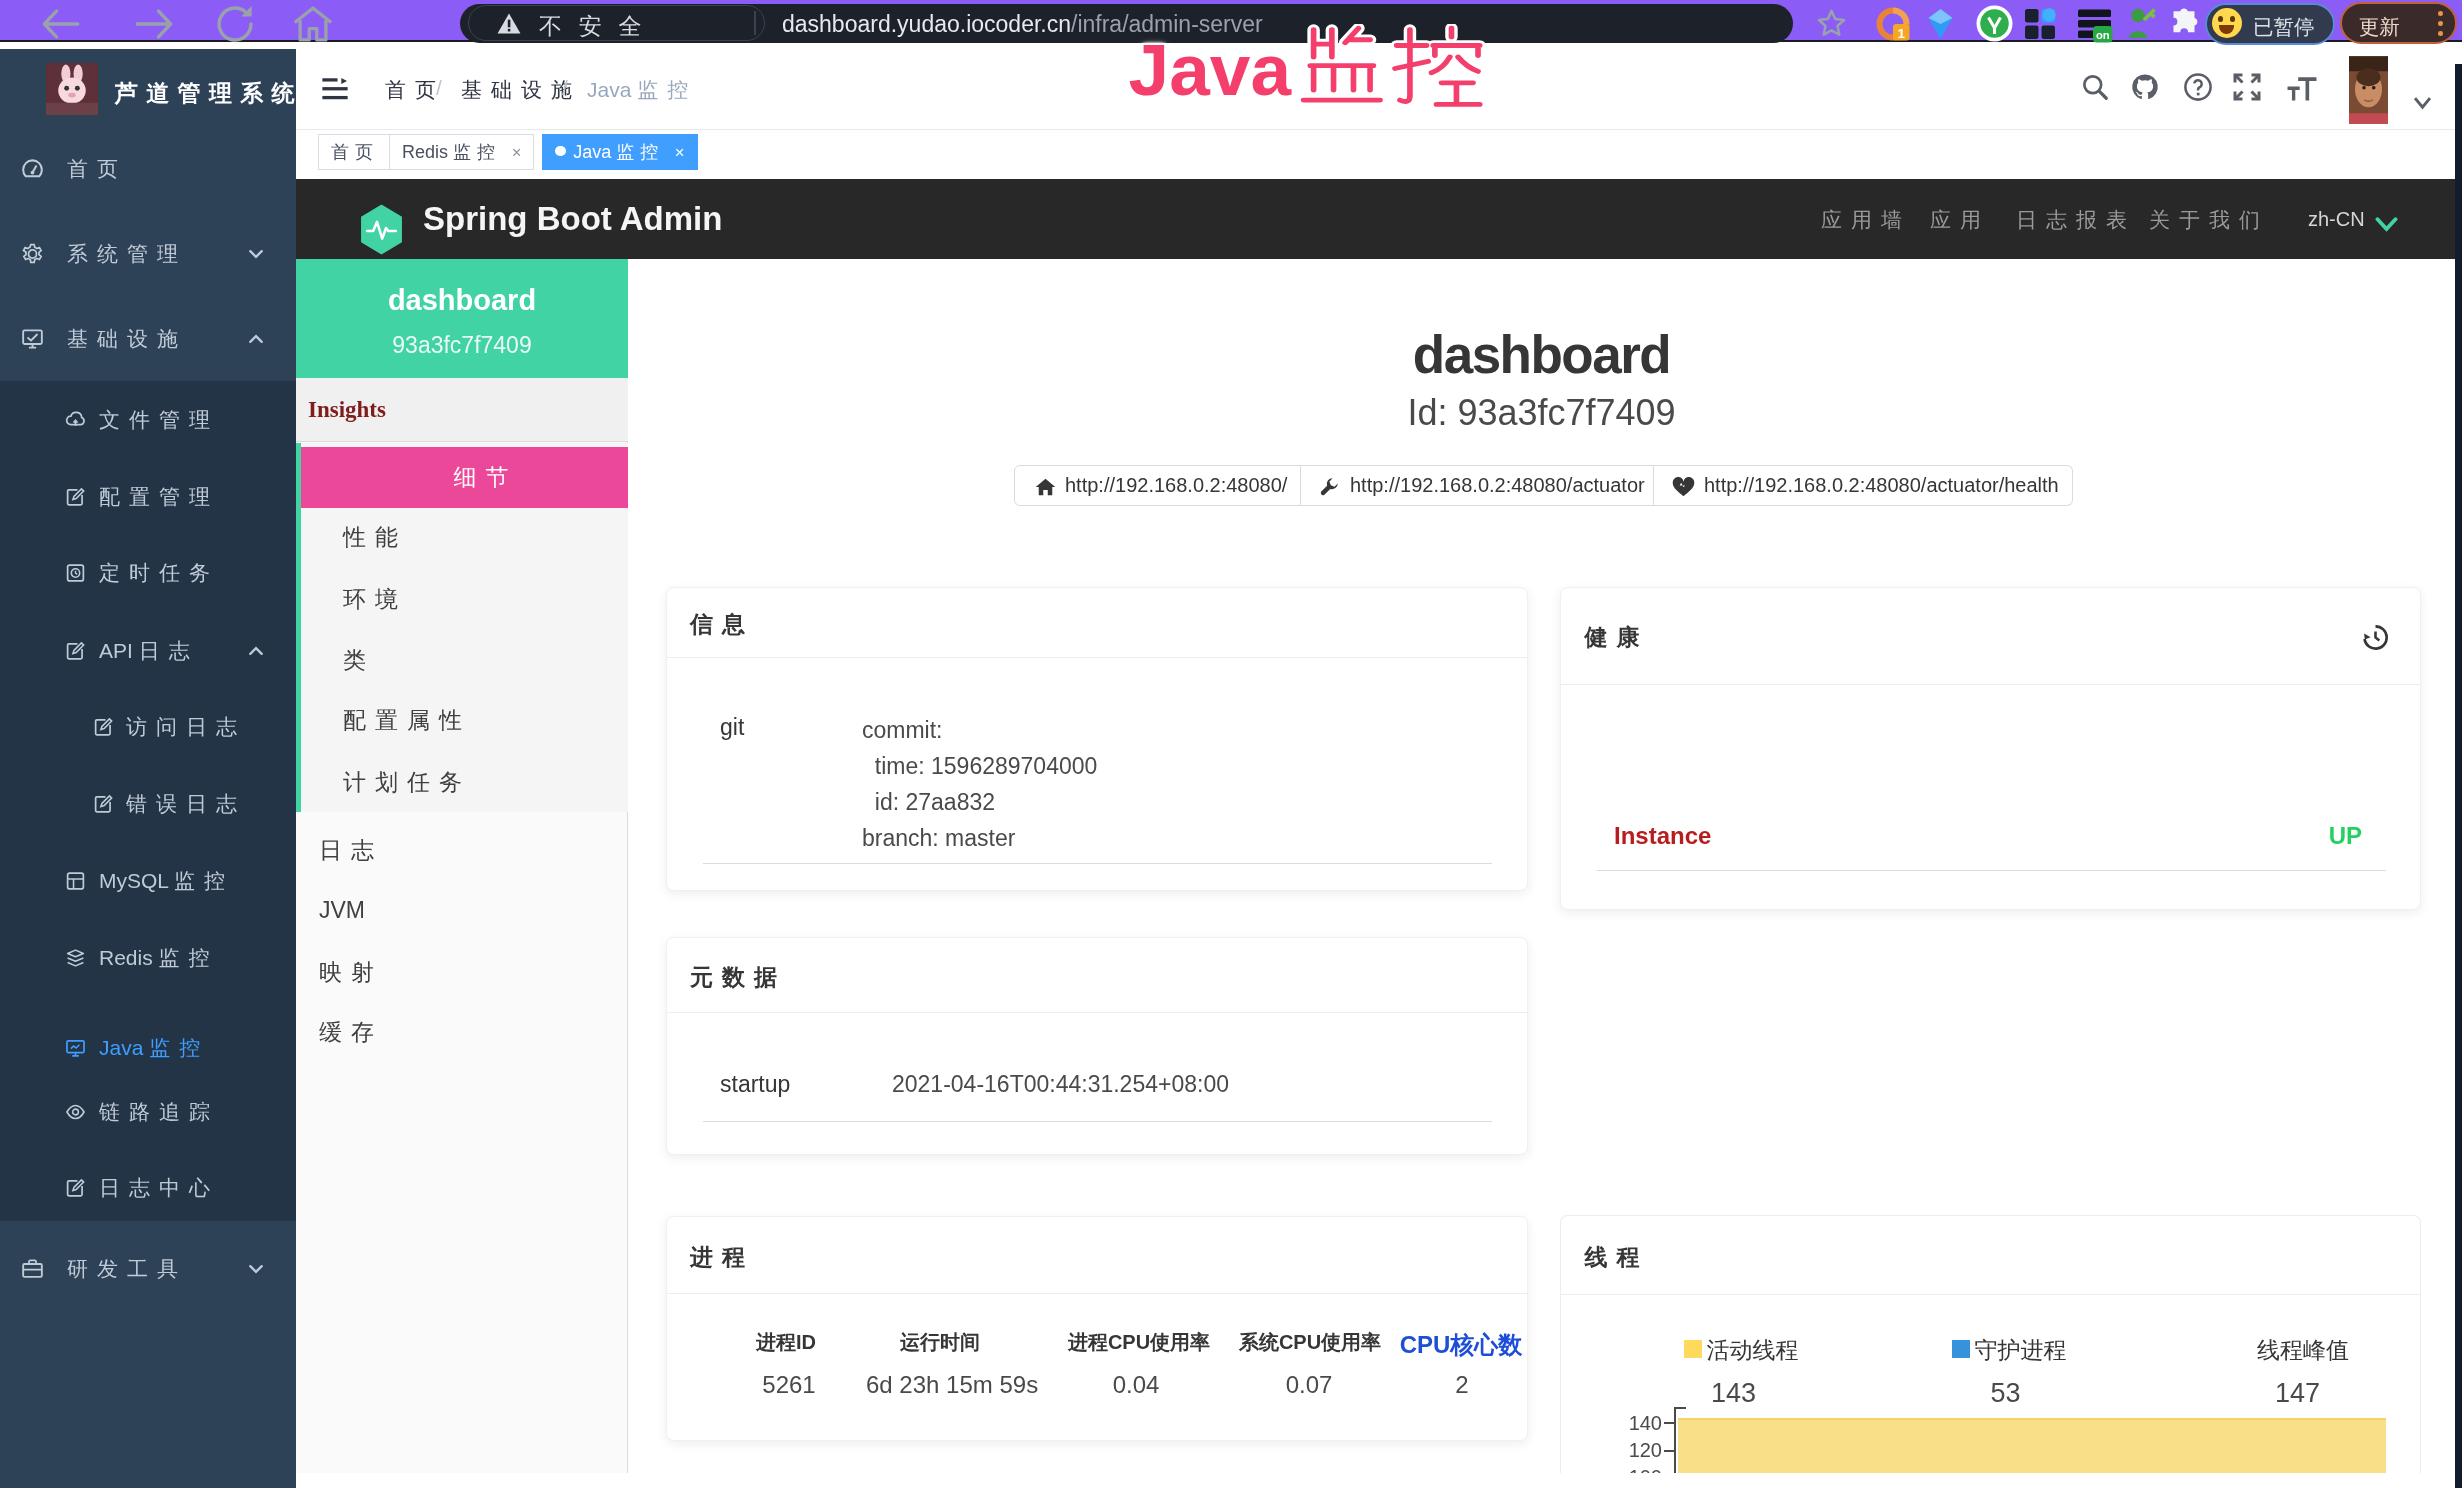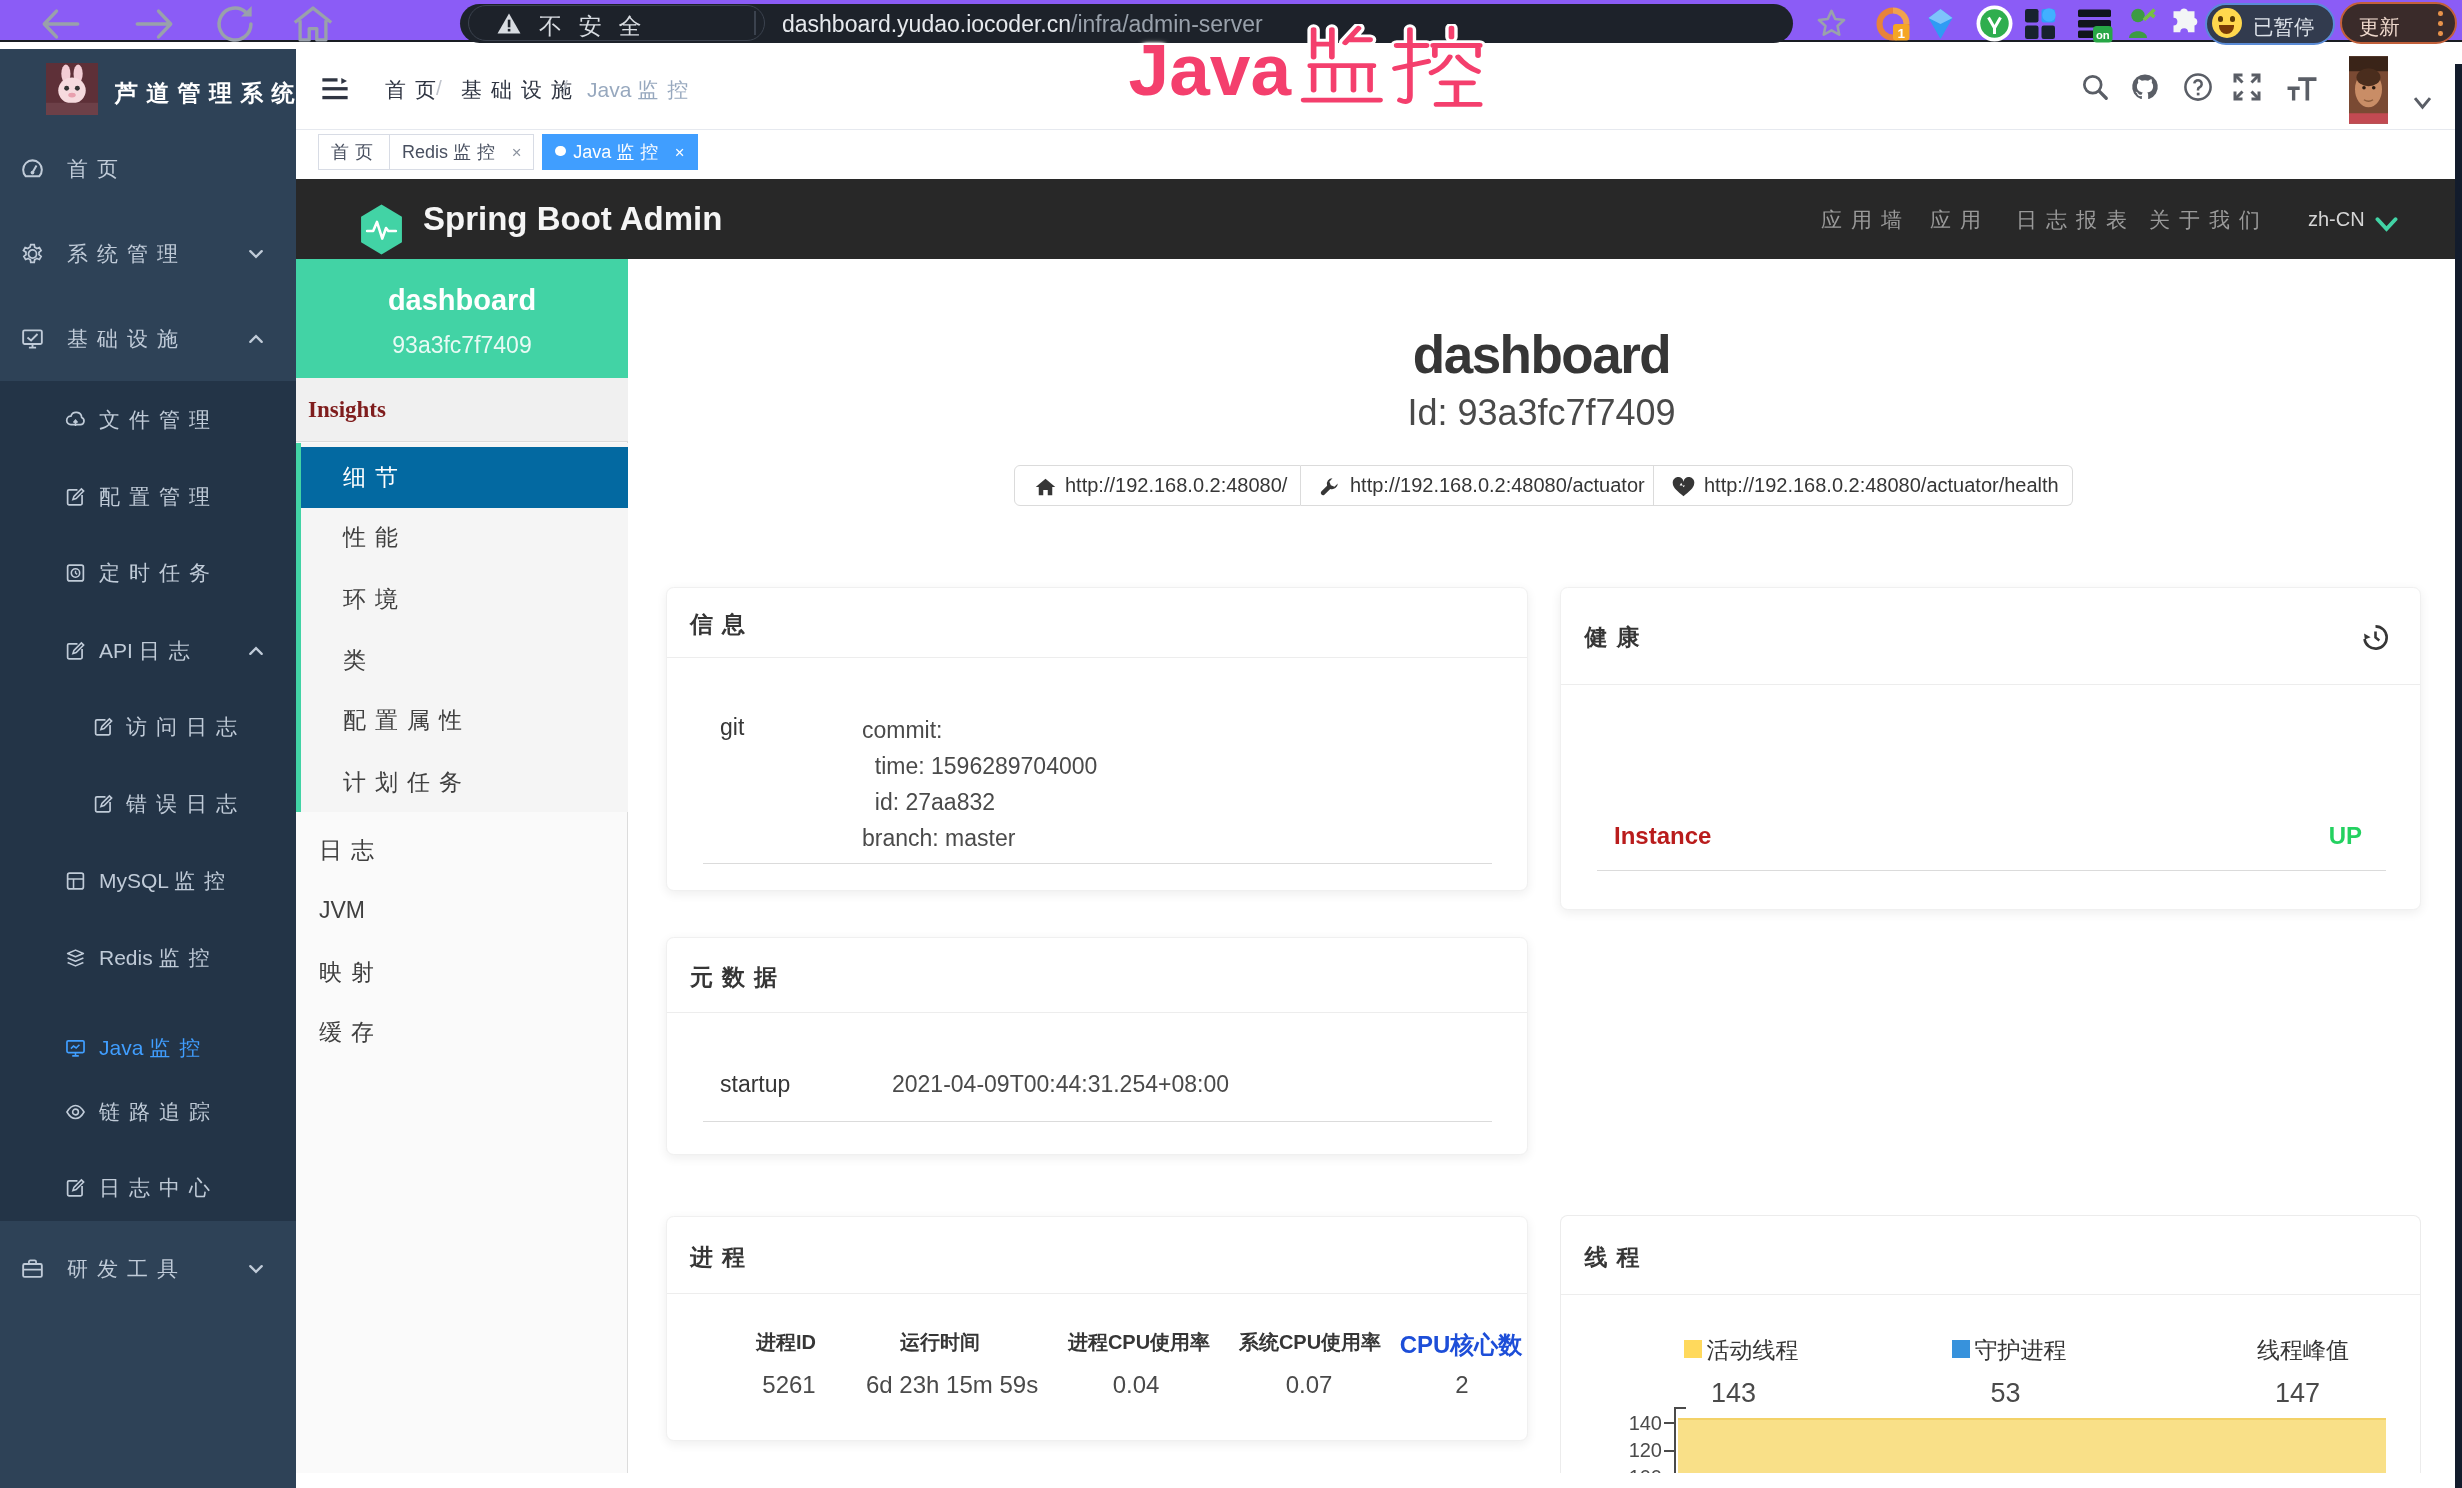--- a/index.html
+++ b/index.html
@@ -42,21 +42,21 @@
   .sbanav { position:absolute; top:27px; font-size:21px; color:#9a9a9a; white-space:nowrap; }
   
   #sbaside { left:296px; top:259px; width:332px; height:1214px; background:#fafafa; border-right:1.5px solid #dcdcdc; }
   #sbagreen { position:absolute; left:0; top:0; width:332px; height:119px; background:#42d3a5; color:#fff; text-align:center; }
   #insights { position:absolute; left:0; top:119px; width:332px; height:64px; background:#f0f0f0;
      border-bottom:1.5px solid #dbdbdb; font-size:23px; font-weight:bold; color:#7f1d1d; line-height:64px; padding-left:12px;font-family:Liberation Serif, serif; }
   #nestwrap { position:absolute; left:0; top:184px; width:332px; height:369px; background:#f5f5f5; border-left:5.3px solid #42d3a5; }
   .sbaitem { position:absolute; left:0; width:332px; height:61px; font-size:23px; color:#404040; line-height:61px; }
   .sbaitem .t { padding-left:42px; }
   .sbaitem.top .t { padding-left:23px; }
-  .sbaitem.active { background:#0369a1; color:#fff; width:327px; }
+  .sbaitem.active { background:#ec4899; color:#fff; width:327px;text-align:center; }
   
   #content { left:628px; top:259px; width:1827px; height:1214px; background:#fff; overflow:hidden; }
   .card { position:absolute; background:#fff; border:0.8px solid #f0f0f0; border-radius:7.6px;
     box-shadow:0 3px 10.6px rgba(10,10,10,0.07); }
   .cardhead { position:absolute; left:0; top:0; width:100%; border-bottom:1.5px solid #ededed;
     font-size:23px; font-weight:bold; color:#363636; }
   .ct { white-space:nowrap; position:absolute; }
   
   #rstrip { left:2455px; top:64px; width:7.6px; height:1425px; background:#131c2c; }
 </style>
@@ -420,21 +420,21 @@
       <div class="ct" style="left:53px;top:234px;font-size:24px;font-weight:bold;color:#b91c1c;">Instance</div>
       <div class="ct" style="right:58px;top:234px;font-size:24px;font-weight:bold;color:#23d160;">UP</div>
       <div class="ct" style="left:36px;top:282px;width:789px;border-top:1.5px solid #dbdbdb;"></div>
     </div>
 
     <div class="card" style="left:38px;top:678px;width:862px;height:218px;text-align:center;">
       <div class="cardhead" style="height:75px;">
           <span class="c" style="position:absolute;left:23px;top:23.5px;">元数据</span>
         </div>
       <div class="ct" style="left:53px;top:133px;font-size:23px;color:#363636;">startup</div>
-      <div class="ct" style="left:225px;top:133px;font-size:23px;color:#4a4a4a;">2021-04-09T00:44:31.254+08:00</div>
+      <div class="ct" style="left:225px;top:133px;font-size:23px;color:#4a4a4a;">2021-04-16T00:44:31.254+08:00</div>
       <div class="ct" style="left:36px;top:183px;width:789px;border-top:1.5px solid #dbdbdb;"></div>
     </div>
 
     <div class="card" style="left:38px;top:957px;width:862px;height:225px;">
       <div class="cardhead" style="height:77px;">
           <span class="c" style="position:absolute;left:23px;top:25px;">进程</span>
         </div>
       <div class="ct" style="left:43px;top:112px;width:152px;text-align:center;font-size:20px;color:#363636;font-weight:bold;">进程ID</div>
       <div class="ct" style="left:197px;top:112px;width:152px;text-align:center;font-size:20px;color:#363636;font-weight:bold;">运行时间</div>
       <div class="ct" style="left:362px;top:112px;width:220px;text-align:center;font-size:20px;color:#363636;font-weight:bold;">进程CPU使用率</div>

